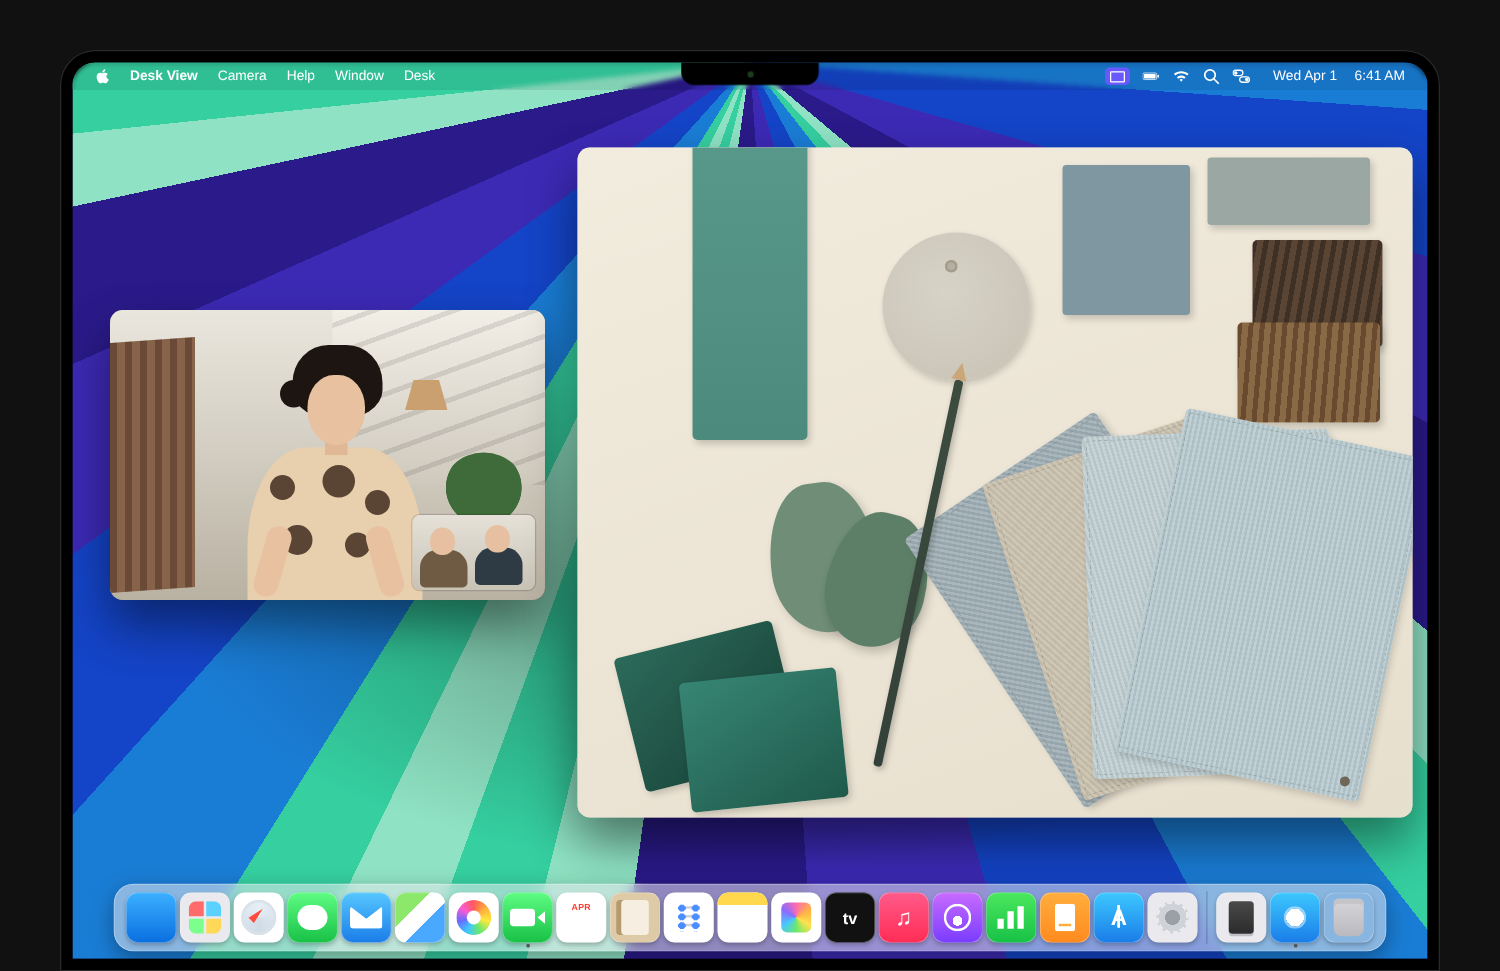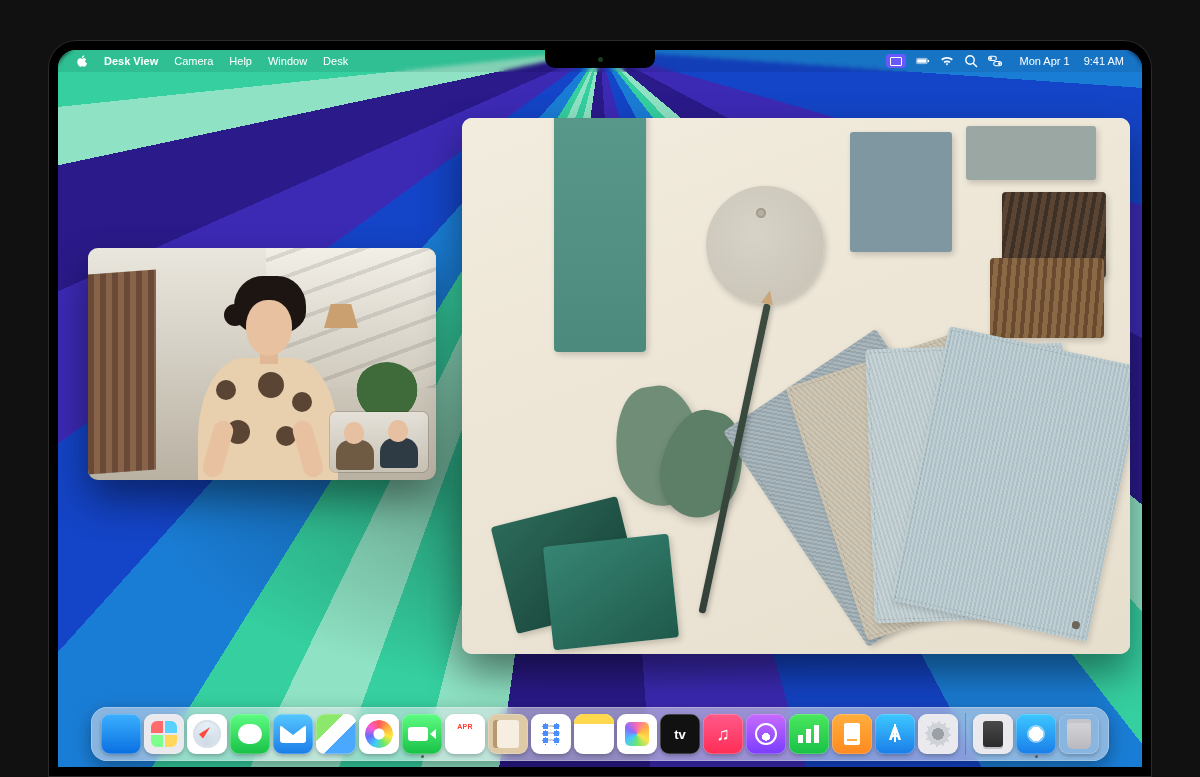--- a/index.html
+++ b/index.html
@@ -328,22 +328,22 @@
             </svg>
         </div>
         <div class="status-icon">
           <svg viewBox="0 0 16 12">
               <rect x="0.5" y="0.5" width="9" height="5" rx="2.5" fill="none" stroke-width="1.2"></rect>
               <circle cx="3" cy="3" r="1.6" fill="#fff" stroke="none"></circle>
               <rect x="6.5" y="6.5" width="9" height="5" rx="2.5" fill="none" stroke-width="1.2"></rect>
               <circle cx="13" cy="9" r="1.6" fill="#fff" stroke="none"></circle>
             </svg>
         </div>
-        <div class="menu-item clock" style="padding-right:4px">Mon Apr 1</div>
-        <div class="menu-item clock" style="padding-left:0">9:41 AM</div>
+        <div class="menu-item clock" style="padding-right:4px">Wed Apr 1</div>
+        <div class="menu-item clock" style="padding-left:0">6:41 AM</div>
       </div>
     </div>
 
     <div class="window facetime-window" aria-label="FaceTime">
       <div class="facetime-scene">
         <div class="ft-rafters"></div>
         <div class="ft-stripe"></div>
         <div class="ft-lampshade"></div>
         <div class="ft-plant"></div>
         <div class="ft-person">

